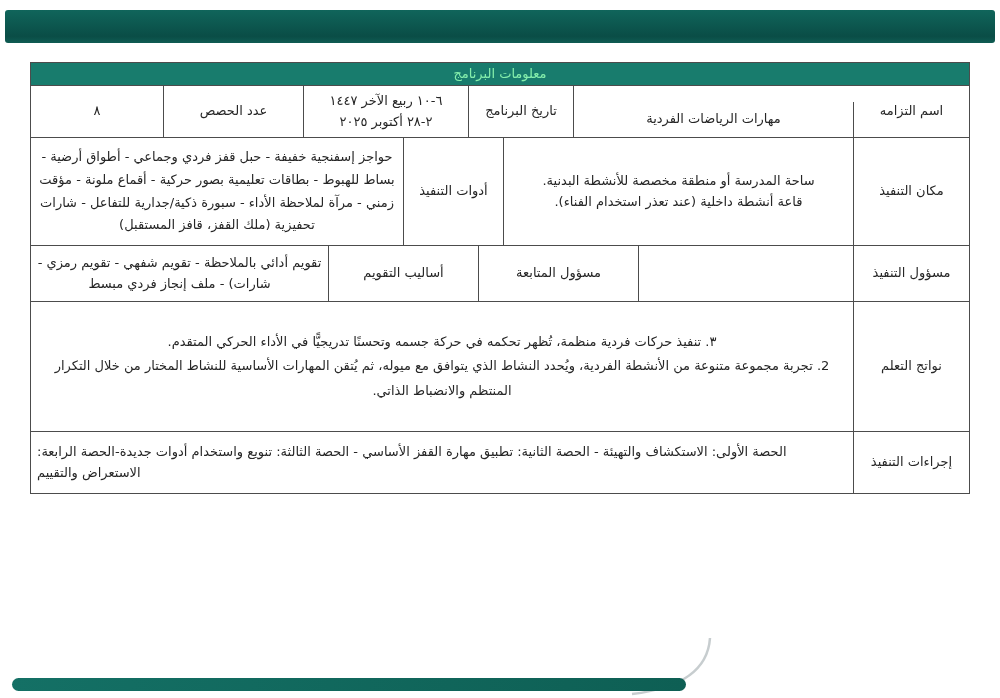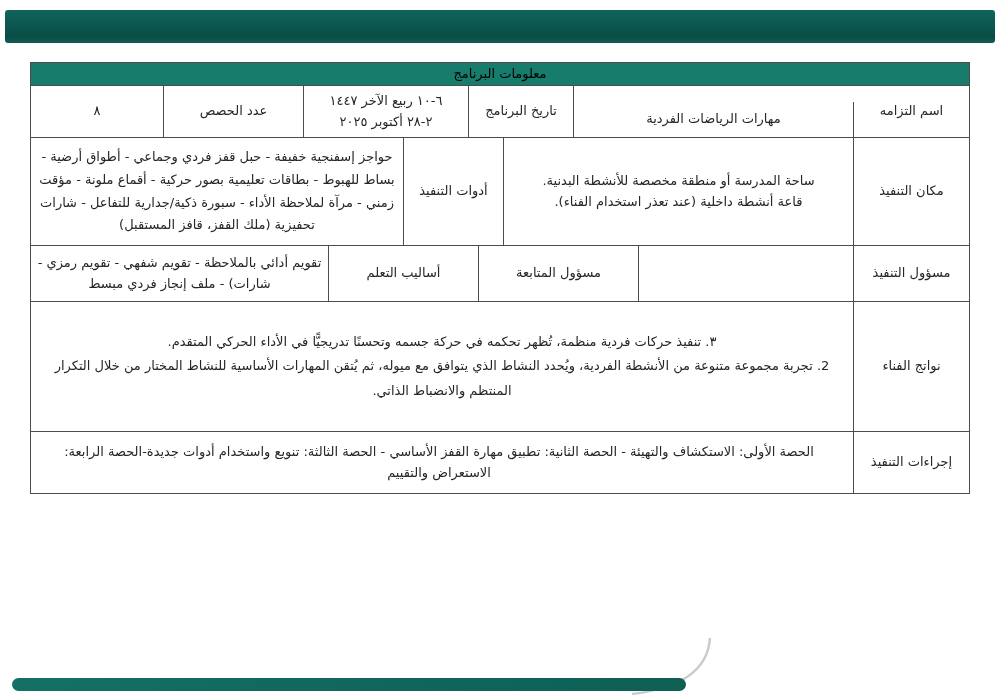--- a/index.html
+++ b/index.html
@@ -20,31 +20,31 @@
   }
 
   
   .info-table {
     position:absolute; top:62px; right:30px; width:940px;
     border:1px solid var(--border,#4c4c4c);
     background:#fff;
     font-size:13px;
   }
   .t-title {
-    background:var(--accent,#187c6d); color:#000000;
+    background:var(--accent,#187c6d); color:#86efac;
     text-align:center; font-size:13px; padding:3px 0 4px;
   }
   .trow { display:flex; align-items:stretch; border-top:1px solid var(--border,#4c4c4c); }
   .cell {
     display:flex; align-items:center; justify-content:center;
     padding:3px 6px; min-width:0;
   }
   .cell + .cell { border-right:1px solid var(--border,#4c4c4c); }
   .cin { width:100%; text-align:center; line-height:1.6; font-size:13px; }
-  .cin.align-right { text-align:center; padding-right:6px; }
+  .cin.align-right { text-align:left; padding-right:6px; }
   .pre { white-space:pre-line; }
 
   .r1 { min-height:52px; }
   .r2 { min-height:108px; }
   .r3 { min-height:56px; }
   .r4 { min-height:130px; }
   .r5 { min-height:62px; }
 
   .cw115 { width:115px; flex:none; }
   .cw280 { width:280px; flex:none;margin-top:16px; }
@@ -124,30 +124,30 @@
       <div class="cell cw115">
           <div class="cin">مسؤول التنفيذ</div>
         </div>
       <div class="cell cw215">
           <div class="cin"></div>
         </div>
       <div class="cell cw160">
           <div class="cin">مسؤول المتابعة</div>
         </div>
       <div class="cell cw150">
-          <div class="cin">أساليب التعلم</div>
+          <div class="cin">أساليب التقويم</div>
         </div>
       <div class="cell fill">
           <div class="cin">تقويم أدائي بالملاحظة - تقويم شفهي - تقويم رمزي - شارات) - ملف إنجاز فردي مبسط</div>
         </div>
     </div>
 
     <div class="trow r4">
       <div class="cell cw115">
-          <div class="cin">نواتج الفناء</div>
+          <div class="cin">نواتج التعلم</div>
         </div>
       <div class="cell fill col">
         <div class="cin outcome-line">٣. تنفيذ حركات فردية منظمة، تُظهر تحكمه في حركة جسمه وتحسنًا تدريجيًّا في الأداء الحركي المتقدم.</div>
         <div class="cin outcome-line">2. تجربة مجموعة متنوعة من الأنشطة الفردية، ويُحدد النشاط الذي يتوافق مع ميوله، ثم يُتقن المهارات الأساسية للنشاط المختار من خلال التكرار المنتظم والانضباط الذاتي.</div>
       </div>
     </div>
 
     <div class="trow r5">
       <div class="cell cw115">
           <div class="cin">إجراءات التنفيذ</div>

